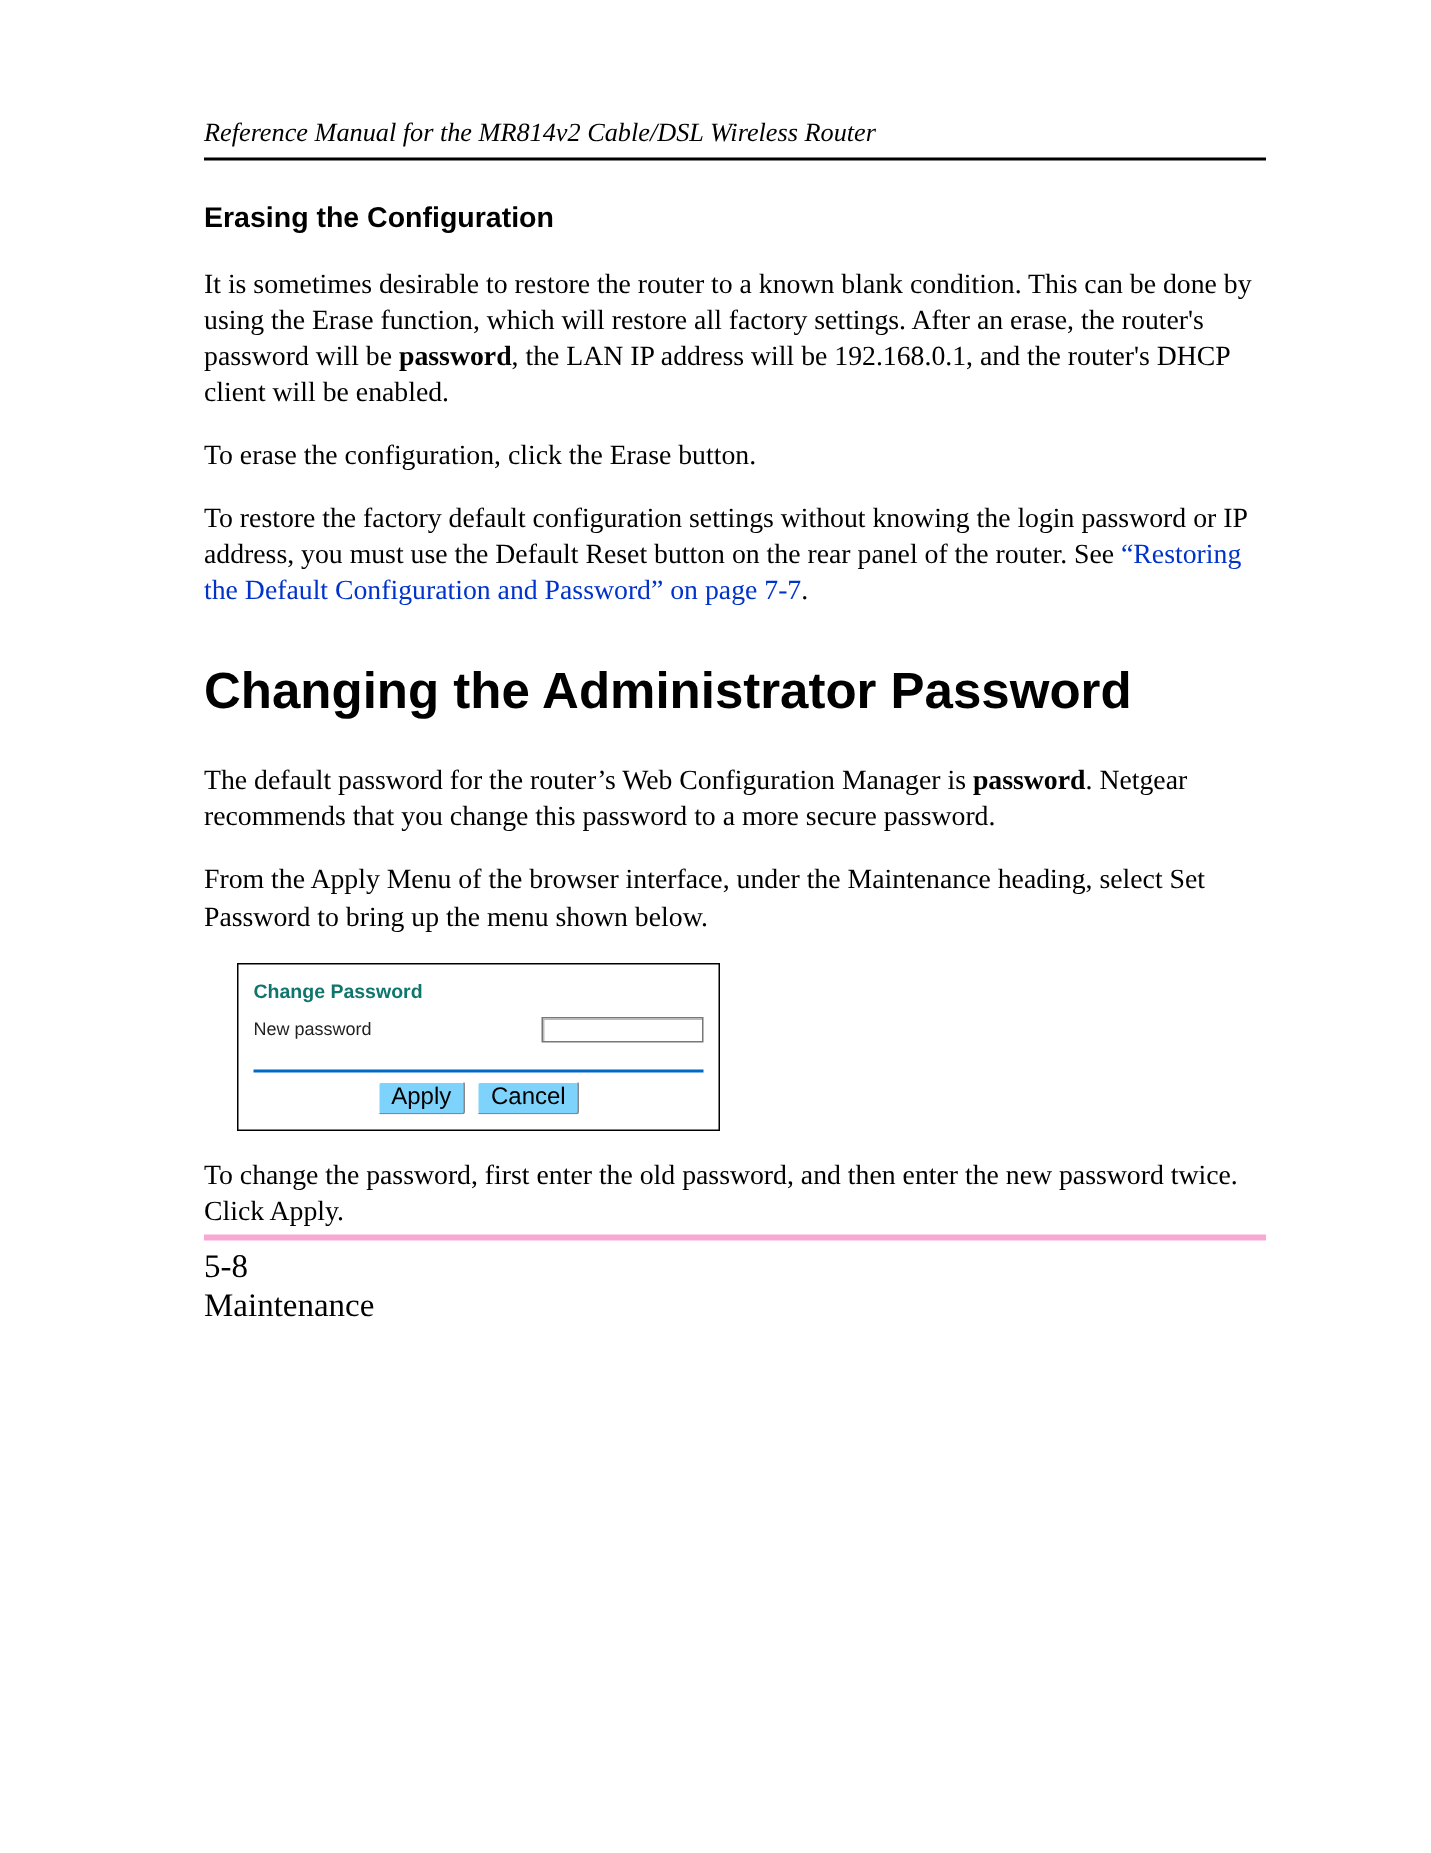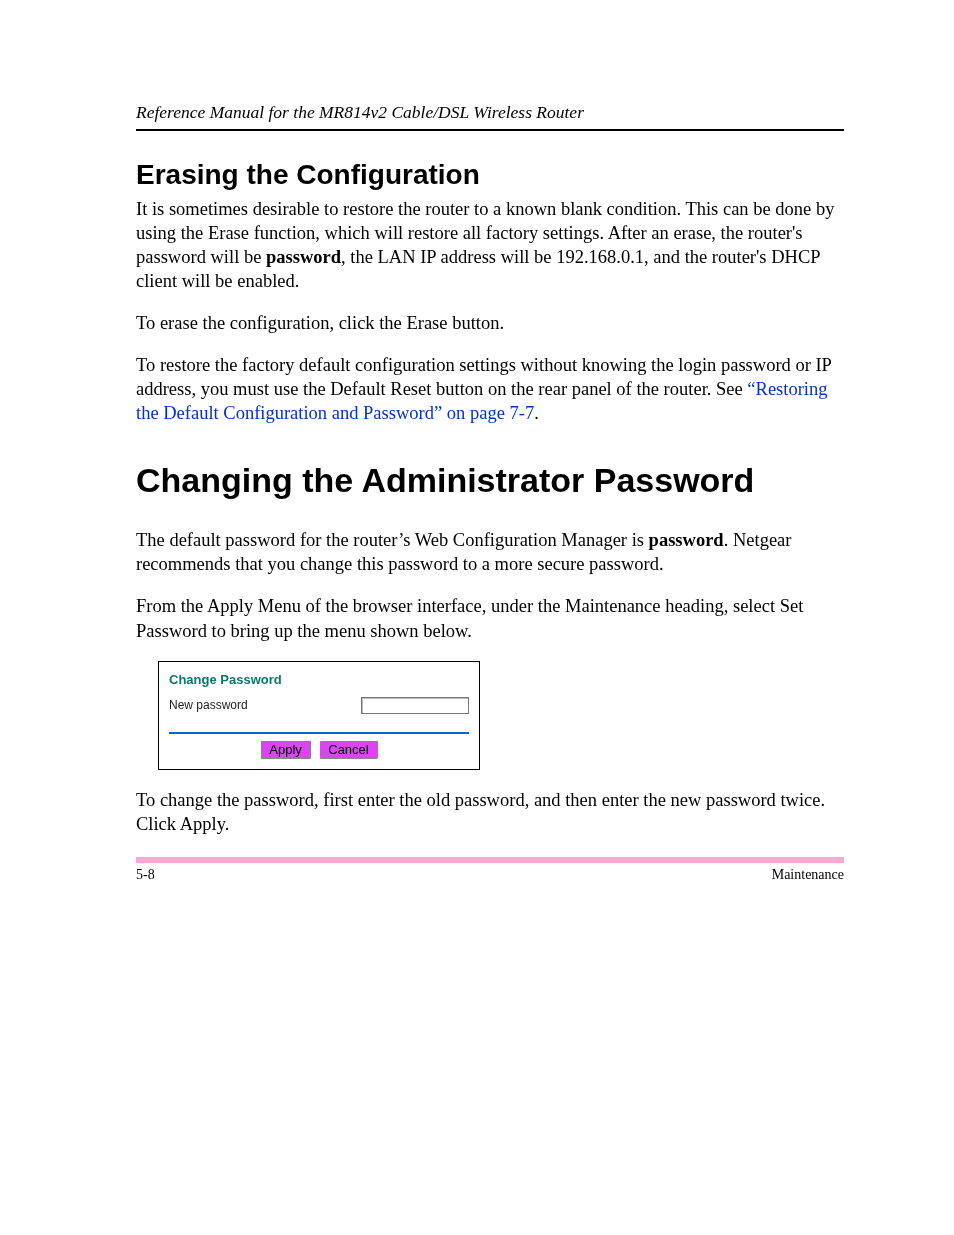--- a/index.html
+++ b/index.html
@@ -7,34 +7,34 @@
     padding: 0;
     background: #fff;
     font-family: "Times New Roman", Times, serif;
     color: #000;
   }
   .page {
     width: 954px;
     height: 1051px;
     position: relative;
     box-sizing: border-box;
-    padding: 102px 110px 0 136px;
+    padding: 78px 110px 0 136px;
   }
   .running-header {
     font-style: italic;
     font-size: 17.5px;
     padding-bottom: 6px;
     border-bottom: 2px solid #000;
     margin-bottom: 28px;
   }
   h2.section {
     font-family: Arial, Helvetica, sans-serif;
     font-weight: bold;
-    font-size: 28px;
-    margin: 0 0 6px 0;
+    font-size: 19px;
+    margin: 0 0 21px 0;
   }
   h2.section.major {
     font-size: 34px;
     margin: 36px 0 28px 0;
   }
   p.body {
     font-size: 18.5px;
     line-height: 1.3;
     margin: 0 0 18px 0;
   }
@@ -84,46 +84,47 @@
     border: 0;
     border-top: 2px solid #0068c8;
     margin: 8px 10px 6px 10px;
   }
   .cp-buttons {
     text-align: center;
     padding-bottom: 10px;
   }
   .cp-btn {
     font-family: Arial, Helvetica, sans-serif;
-    font-size: 13px;
+    font-size: 16px;
     padding: 1px 8px;
     margin: 0 2px;
-    background: #d946ef;
+    background: #7dd3fc;
     border: 1px solid #888;
     border-top-color: #fff;
     border-left-color: #fff;
     border-radius: 2px;
     cursor: pointer;
   }
   .fig-caption {
     font-family: Arial, Helvetica, sans-serif;
     font-weight: bold;
     font-size: 15px;
     margin: 26px 0 30px 0;
   }
   .footer {
     position: absolute;
     left: 136px;
     right: 110px;
     bottom: 168px;
-    border-top: 6px solid #f9a8d4;
+    border-top: 4px solid #f9a8d4;
     padding-top: 4px;
-    font-size: 14px;
+    font-size: 22px;
     display: flex;
     justify-content: space-between;
+    flex-direction: column;
   }
 </style>
 </head>
 <body>
 
 <div class="page">
 
   <div class="running-header">Reference Manual for the MR814v2 Cable/DSL Wireless Router</div>
 
   <h2 class="section">Erasing the Configuration</h2>

